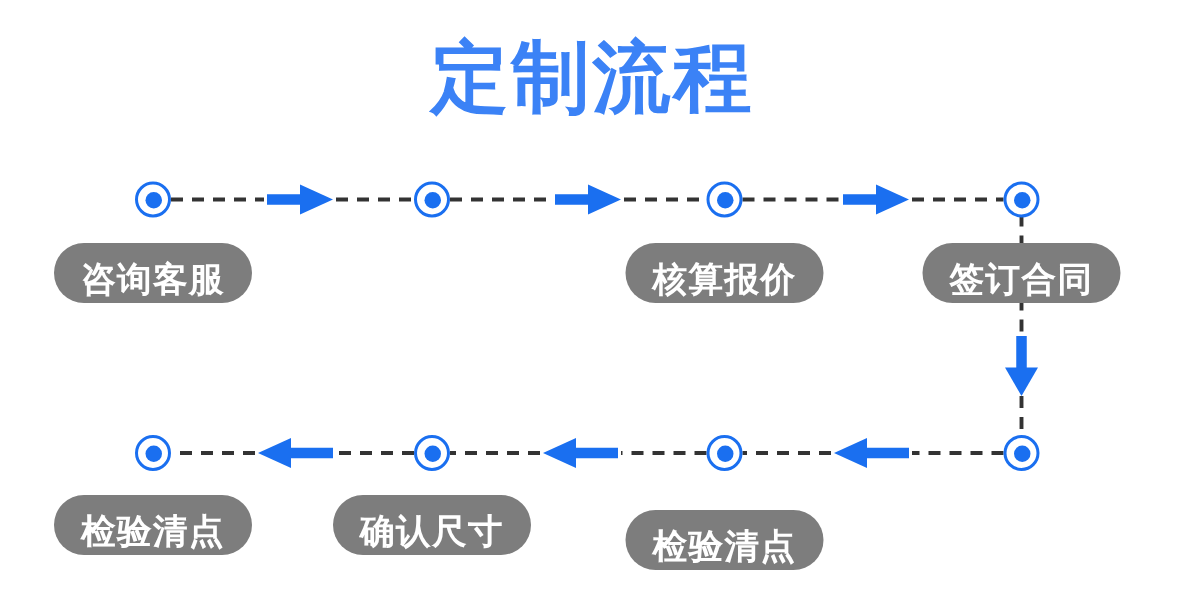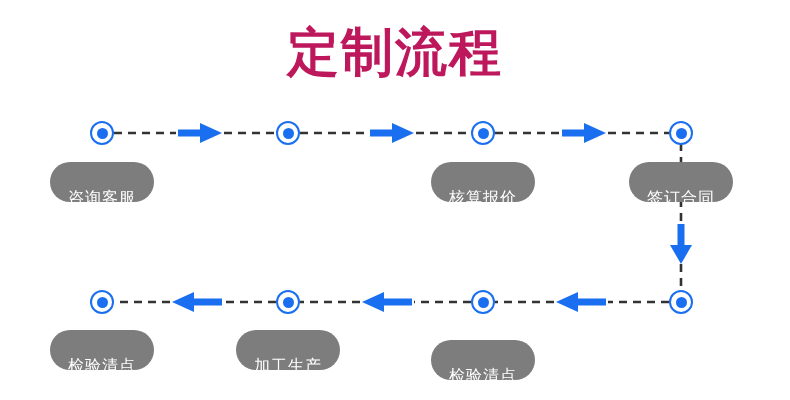--- a/index.html
+++ b/index.html
@@ -22,21 +22,21 @@
 
   
   .title {
     position: absolute;
     left: 0;
     top: 22px;
     width: 790px;
     text-align: center;
     font-size: 52px;
     font-weight: bold;
-    color: #be185d;
+    color: #3b82f6;
     letter-spacing: 2px;
     line-height: 60px;
     white-space: nowrap;
   }
 
   
   #wires {
     position: absolute;
     left: 0;
     top: 0;
@@ -66,26 +66,26 @@
     margin-top: -5.5px;
     border-radius: 50%;
     background: #1a6ff0;
   }
 
   
   .pill {
     position: absolute;
     height: 40px;
     line-height: 40px;
-    padding: 16px 18px;
+    padding: 4px 18px;
     border-radius: 20px;
     background: #7d7d7d;
     color: #ffffff;
-    font-size: 16px;
-    font-weight: normal;
+    font-size: 23px;
+    font-weight: bold;
     letter-spacing: 1px;
     white-space: nowrap;
     text-align: center;
     transform: translateX(-50%);
     box-sizing: border-box;
   }
 </style>
 </head>
 <body>
 
@@ -170,16 +170,16 @@
     <div class="dot"></div>
   </div>
   <div class="node-marker" style="left:483px; top:302px;">
     <div class="dot"></div>
   </div>
   <div class="node-marker" style="left:681px; top:302px;">
     <div class="dot"></div>
   </div>
 
   <div class="pill" style="left:102px; top:330px;">检验清点</div>
-  <div class="pill" style="left:288px; top:330px;">加工生产</div>
+  <div class="pill" style="left:288px; top:330px;">确认尺寸</div>
   <div class="pill" style="left:483px; top:340px;">检验清点</div>
 
 </div>
 
 </body></html>

